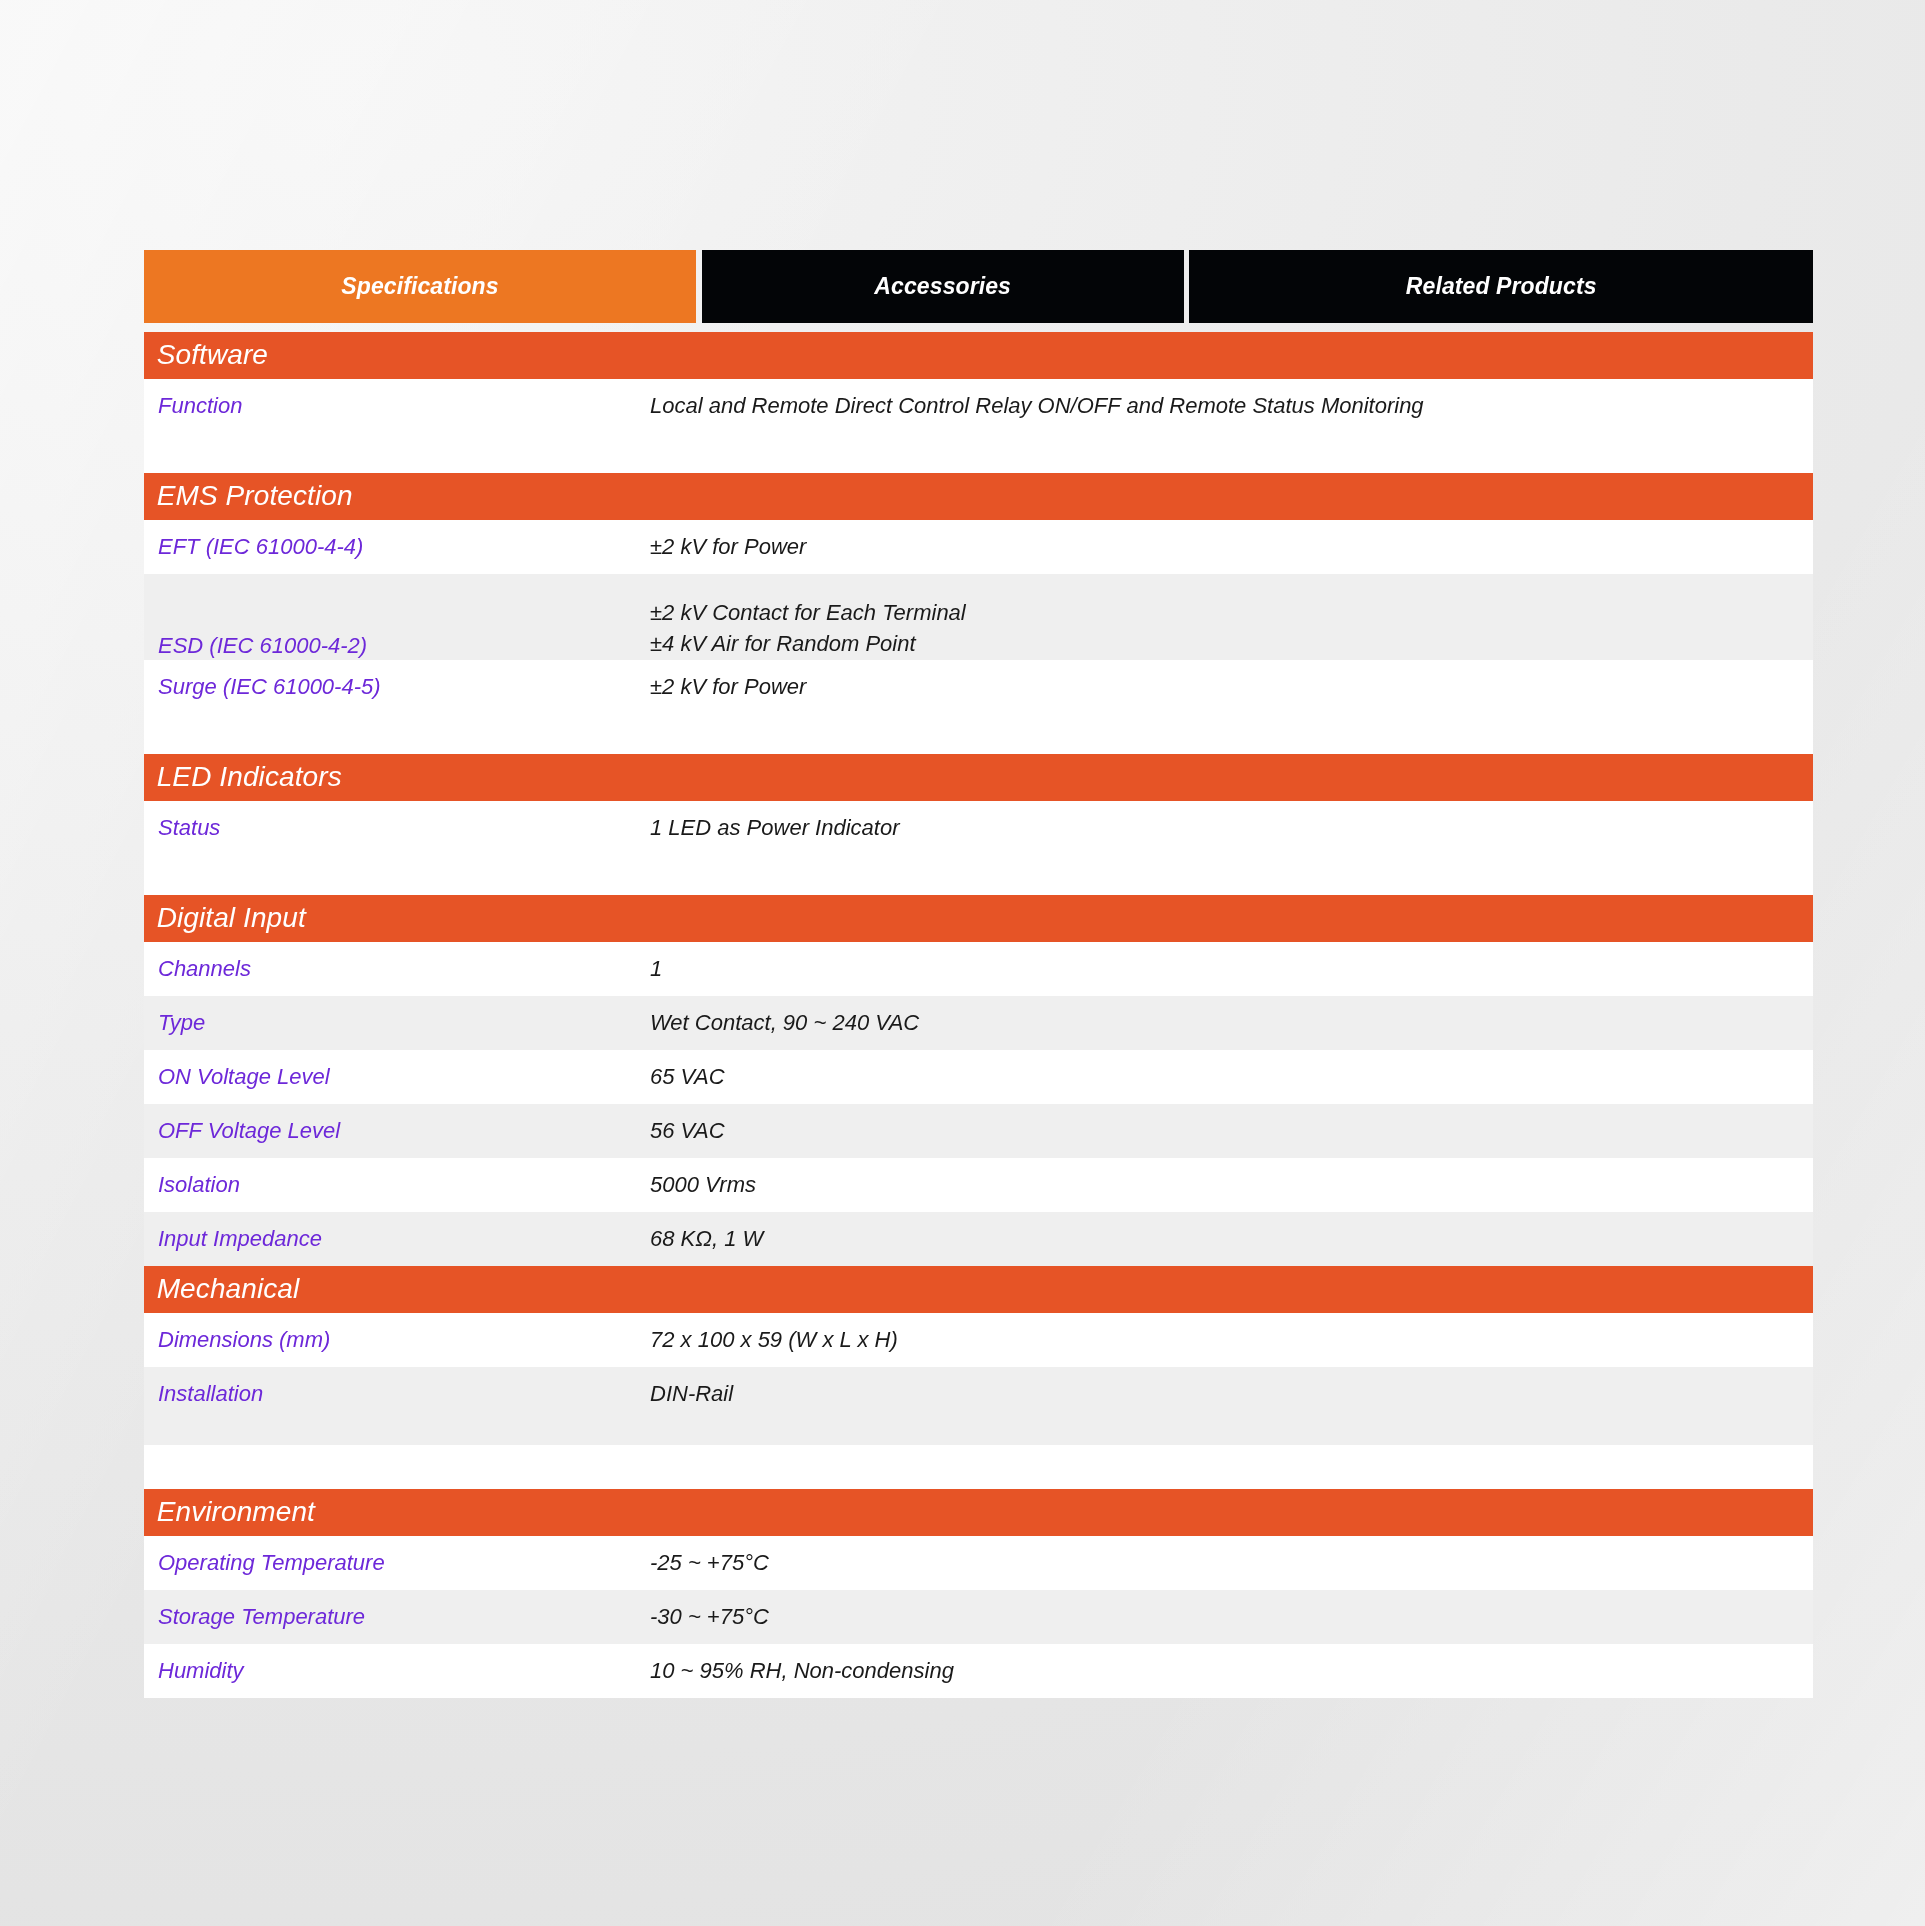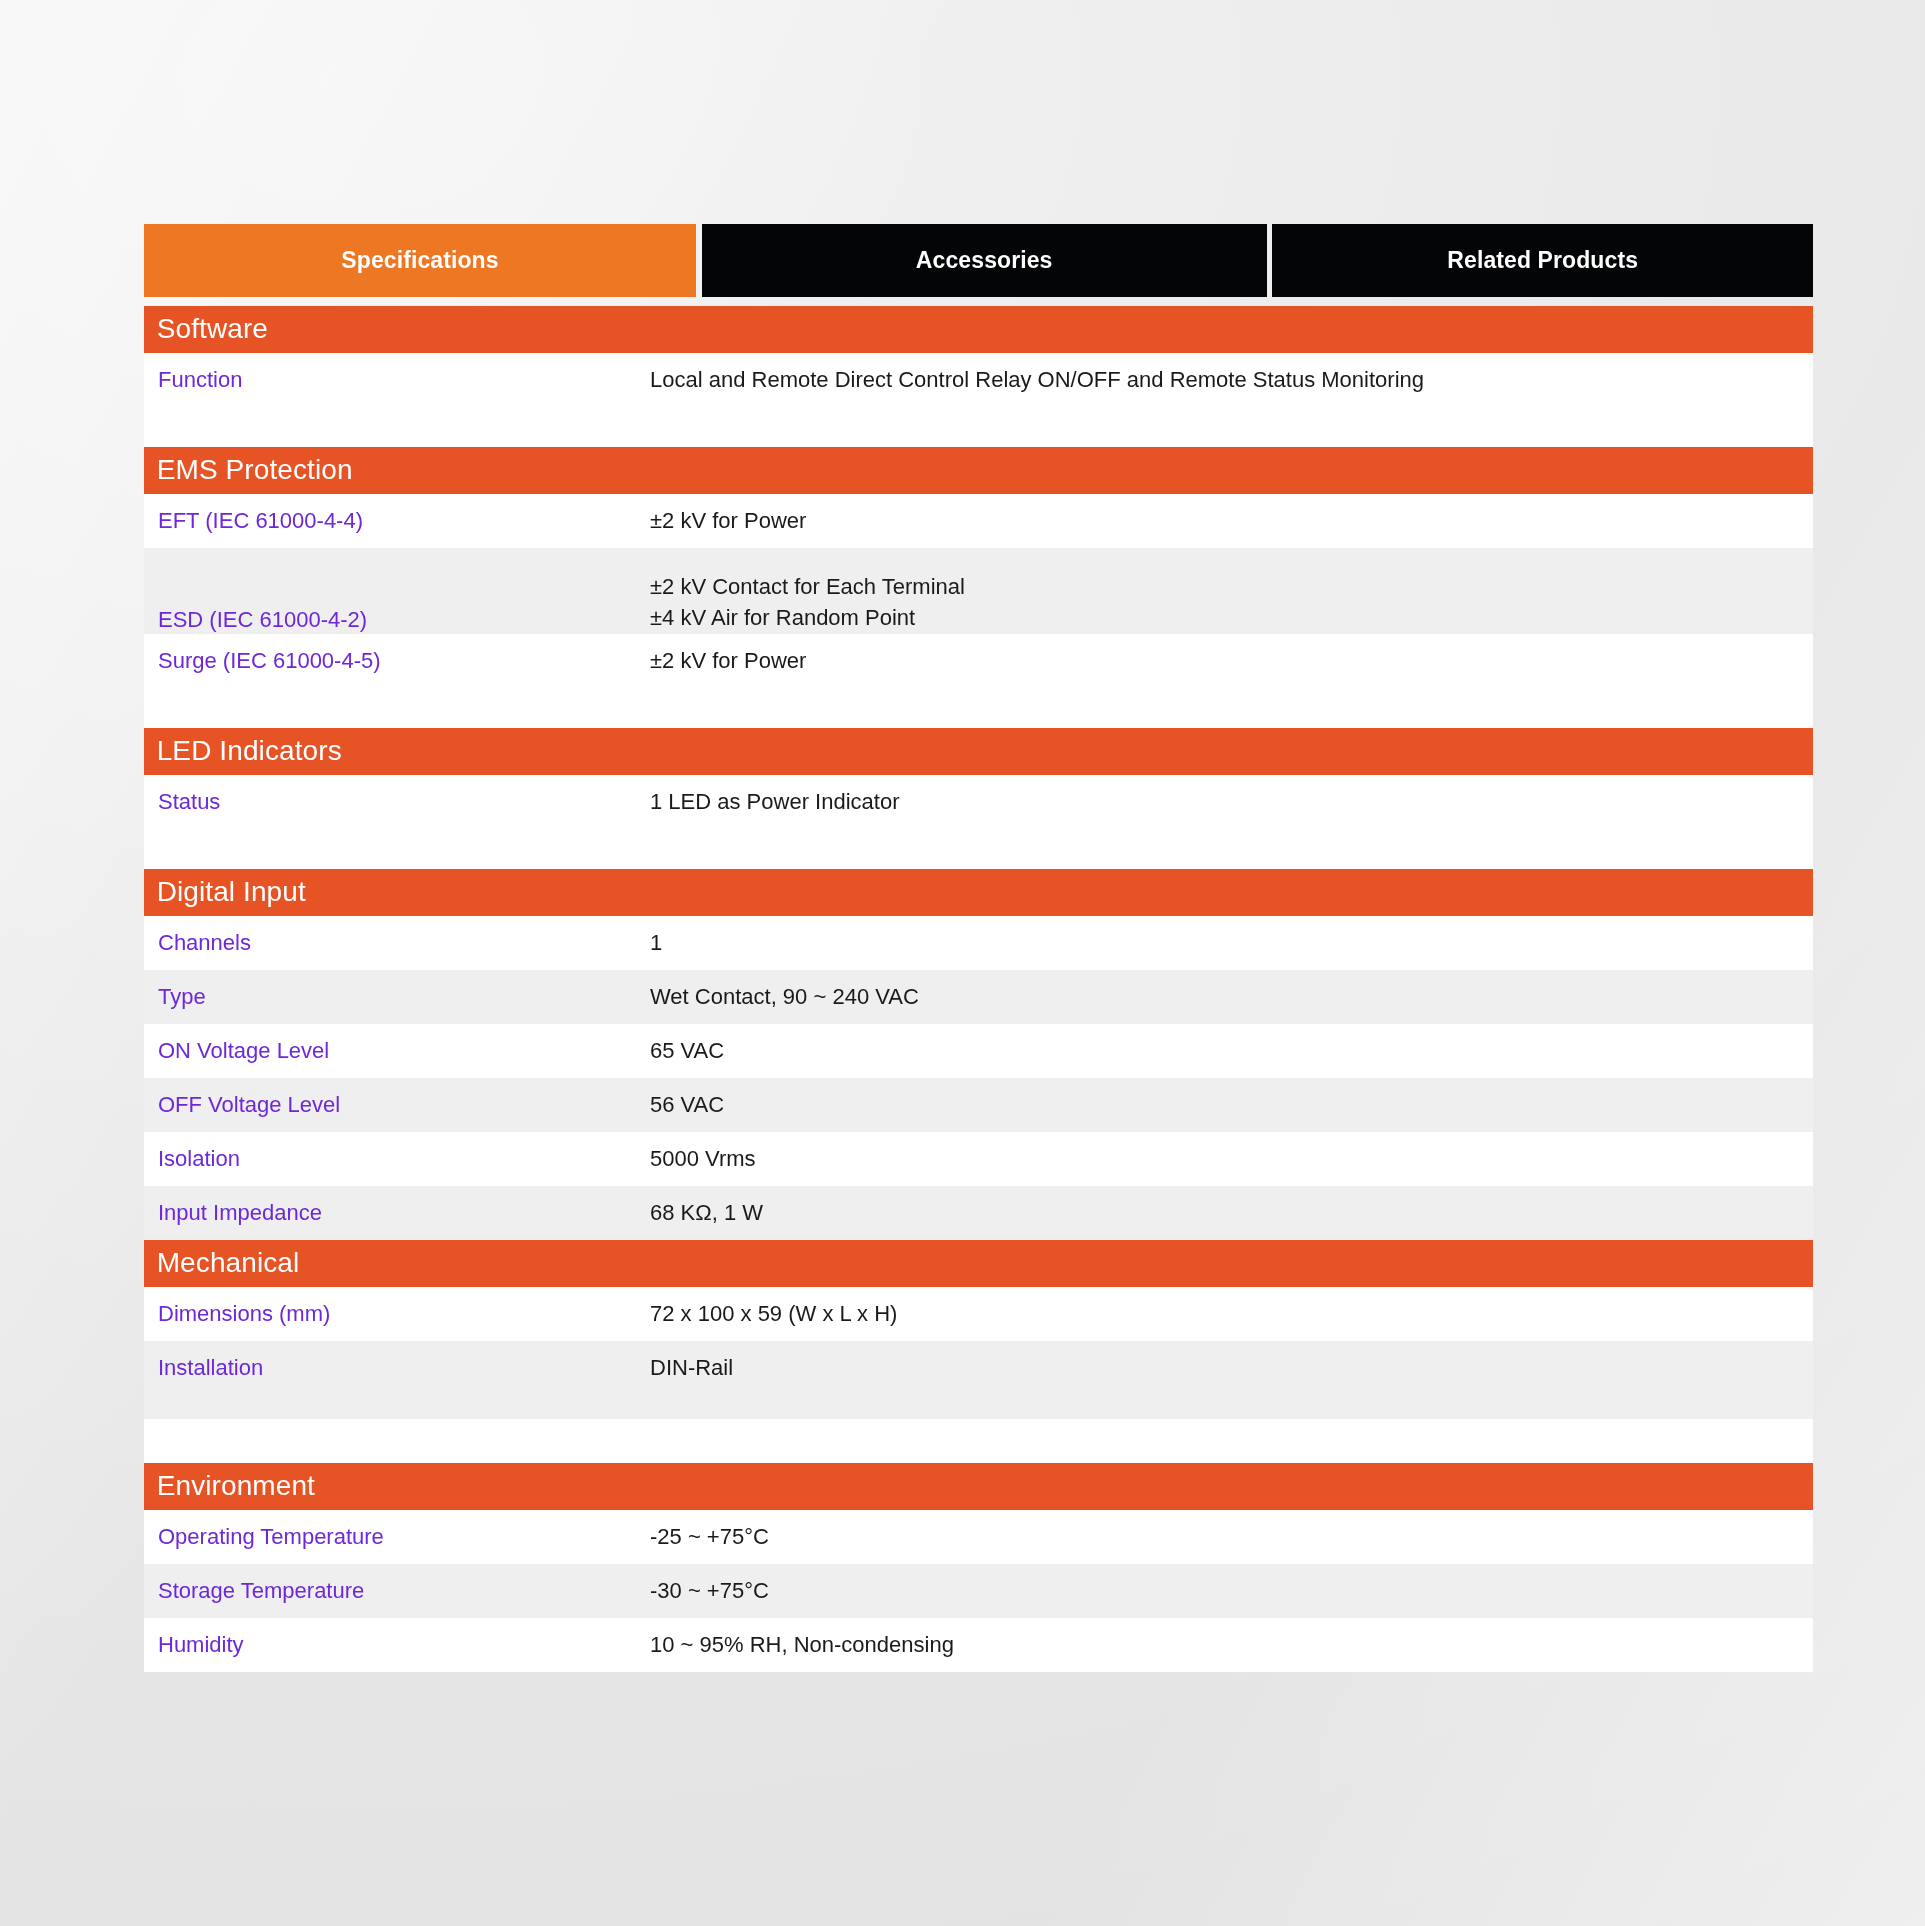--- a/index.html
+++ b/index.html
@@ -27,22 +27,23 @@
     inset: 0;
     background:
       linear-gradient(118deg, rgba(255,255,255,0.55) 0%, rgba(255,255,255,0.0) 34%),
       linear-gradient(300deg, rgba(255,255,255,0.45) 0%, rgba(255,255,255,0.0) 30%);
     pointer-events: none;
   }
 
   .spec-panel {
     position: absolute;
     left: 144px;
-    top: 224px;
+    top: 250px;
     width: 1669px;
+    font-style: italic;
   }
 
   
   .tab-bar {
     display: flex;
     align-items: stretch;
     height: 73px;
     gap: 5.7px;
   }
   .tab {
@@ -55,21 +56,21 @@
     letter-spacing: 0.1px;
     user-select: none;
   }
   .tab-active {
     width: 552px;
     background: #ed7722;
   }
   .tab-inactive {
     background: #030507;
   }
-  .tab-accessories { width: 565px; text-align: right; }
+  .tab-accessories { width: 482px; text-align: right; }
   .tab-related { flex: 1 1 auto; }
 
   
   .spec-table {
     margin-top: 8.5px;
   }
   .section-header {
     background: #e65426;
     height: 47px;
     display: flex;

